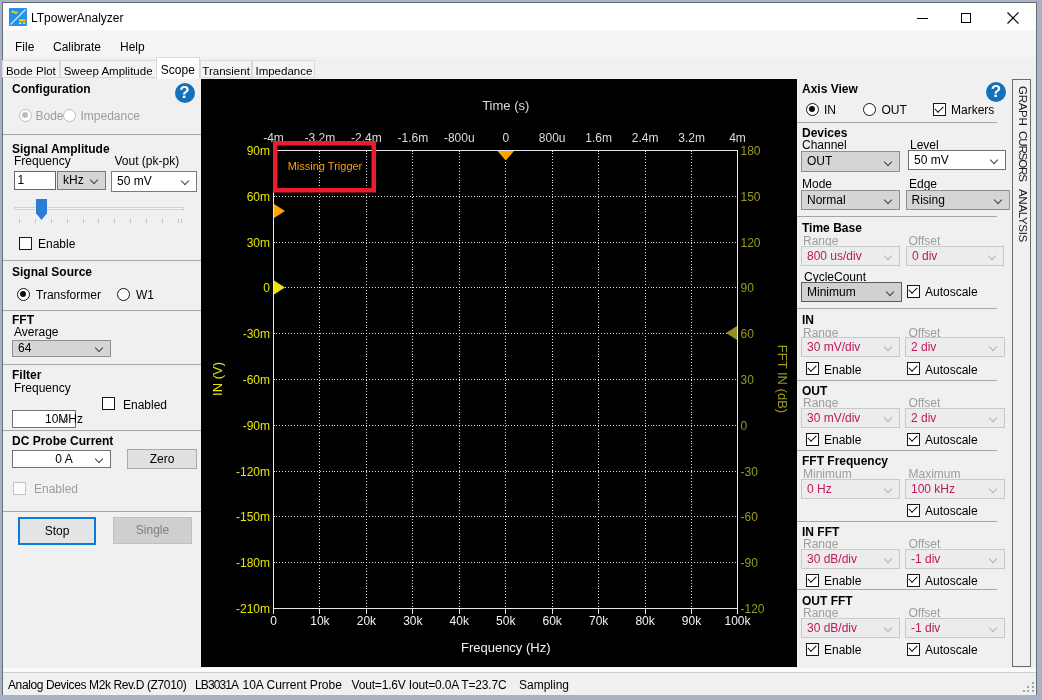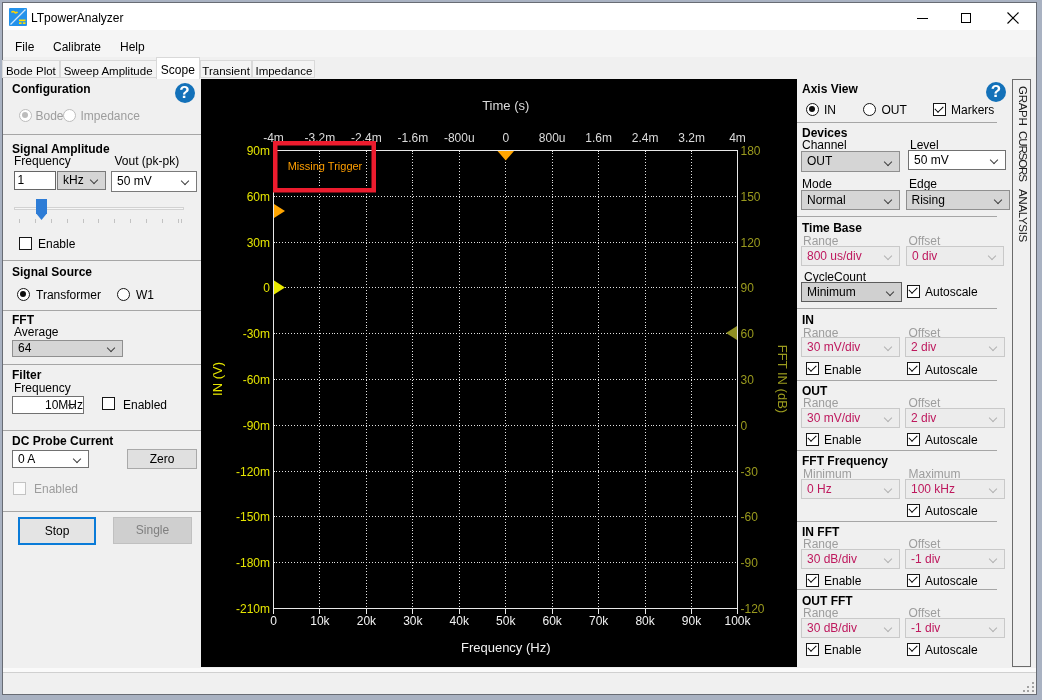--- a/index.html
+++ b/index.html
@@ -111,30 +111,30 @@
     <div class="lbl" style="left:35px; top:158px;">Enable</div>
     <div class="hr" style="left:0; top:181px; width:198px;"></div>
     <div class="hd" style="left:9px; top:185.5px;">Signal Source</div>
     <div class="radio sel" style="left:14px; top:209px;"></div>
     <div class="lbl" style="left:33px; top:209px;">Transformer</div>
     <div class="radio" style="left:114px; top:209px;"></div>
     <div class="lbl" style="left:133px; top:209px;">W1</div>
     <div class="hr" style="left:0; top:231px; width:198px;"></div>
     <div class="hd" style="left:9px; top:233.5px;">FFT</div>
     <div class="lbl" style="left:11px; top:246px;">Average</div>
-    <div class="combo" style="left:9px; top:260.5px; width:111px; height:17px; line-height:15px;">64<i style="top:4.5px;"></i></div>
+    <div class="combo" style="left:9px; top:260.5px; width:99px; height:17px; line-height:15px;">64<i style="top:4.5px;"></i></div>
     <div class="hr" style="left:0; top:285px; width:198px;"></div>
     <div class="hd" style="left:9px; top:288.5px;">Filter</div>
     <div class="lbl" style="left:11px; top:301.5px;">Frequency</div>
-    <div class="combo c-white" style="left:9px; top:317px; width:72px; height:18px; line-height:16px;padding-left:32px;">10MHz<i style="top:5px;"></i></div>
+    <div class="combo c-white" style="left:9px; top:331px; width:64px; height:18px; line-height:16px;padding-left:32px;">10MHz<i style="top:5px;"></i></div>
     <div class="cb" style="left:99px; top:318px;"></div>
     <div class="lbl" style="left:120px; top:318.5px;">Enabled</div>
     <div class="hr" style="left:0; top:351px; width:198px;"></div>
     <div class="hd" style="left:9px; top:354.5px;">DC Probe Current</div>
-    <div class="combo c-white" style="left:9px; top:371px; width:77px; height:18px; line-height:16px;">0 A<i style="top:5px;"></i></div>
+    <div class="combo c-white" style="left:9px; top:371px; width:99px; height:18px; line-height:16px;text-align:center;">0 A<i style="top:5px;"></i></div>
     <div class="btn" style="left:124px; top:370px; width:70px; height:20px; line-height:18px;">Zero</div>
     <div class="cb dis" style="left:10px; top:403px;"></div>
     <div class="dlbl" style="left:31px; top:403px;">Enabled</div>
     <div class="hr" style="left:0; top:432px; width:198px;"></div>
     <div class="btn" style="left:15px; top:438px; width:78px; height:28px; line-height:24px; border:2px solid #0a7bd8; background:#e4e4e4;">Stop</div>
     <div class="btn" style="left:110px; top:438px; width:79px; height:27px; line-height:25px; background:#cfcfcf; border-color:#c0c0c0; color:#7f7f7f;">Single</div>
   </div>
   <div class="abs" id="plotarea">
   <svg width="596" height="588" xmlns="http://www.w3.org/2000/svg" font-family="Liberation Sans, sans-serif">
     <g shape-rendering="crispEdges">
@@ -314,19 +314,26 @@
     <div class="lbl" style="left:27px; top:564px;">Enable</div>
     <div class="cb ck" style="left:110px; top:563.5px;"></div>
     <div class="lbl" style="left:128px; top:564px;">Autoscale</div>
   </div>
   <div class="abs" id="strip"></div>
   <div class="vtab" style="left:1029px; top:86px;">GRAPH</div>
   <div class="vtab" style="left:1029px; top:131px; letter-spacing:-1.1px;">CURSORS</div>
   <div class="vtab" style="left:1029px; top:189px;">ANALYSIS</div>
   <div class="abs" style="left:3px; top:667.5px; width:1033px; height:4.5px; background:#fafafa;"></div>
   <div class="abs" id="statusdiv"></div>
+  <div class="abs" id="statusbar">
+    <div class="abs" style="left:5px; top:5px; letter-spacing:-0.38px;">Analog Devices M2k Rev.D (Z7010)</div>
+    <div class="abs" style="left:192px; top:5px; letter-spacing:-0.9px;">LB3031A</div>
+    <div class="abs" style="left:239.5px; top:5px;">10A Current Probe</div>
+    <div class="abs" style="left:348.5px; top:5px; letter-spacing:-0.17px;">Vout=1.6V Iout=0.0A T=23.7C</div>
+    <div class="abs" style="left:516px; top:5px;">Sampling</div>
+  </div>
   <div class="abs" style="left:1031.5px; top:681.5px; width:2px; height:2px; background:#a2a2a2;"></div>
     <div class="abs" style="left:1027.3px; top:685.8px; width:2px; height:2px; background:#a2a2a2;"></div>
     <div class="abs" style="left:1031.5px; top:685.8px; width:2px; height:2px; background:#a2a2a2;"></div>
     <div class="abs" style="left:1023.1px; top:690px; width:2px; height:2px; background:#a2a2a2;"></div>
     <div class="abs" style="left:1027.3px; top:690px; width:2px; height:2px; background:#a2a2a2;"></div>
     <div class="abs" style="left:1031.5px; top:690px; width:2px; height:2px; background:#a2a2a2;"></div>
 </div>
 
 </body></html>

